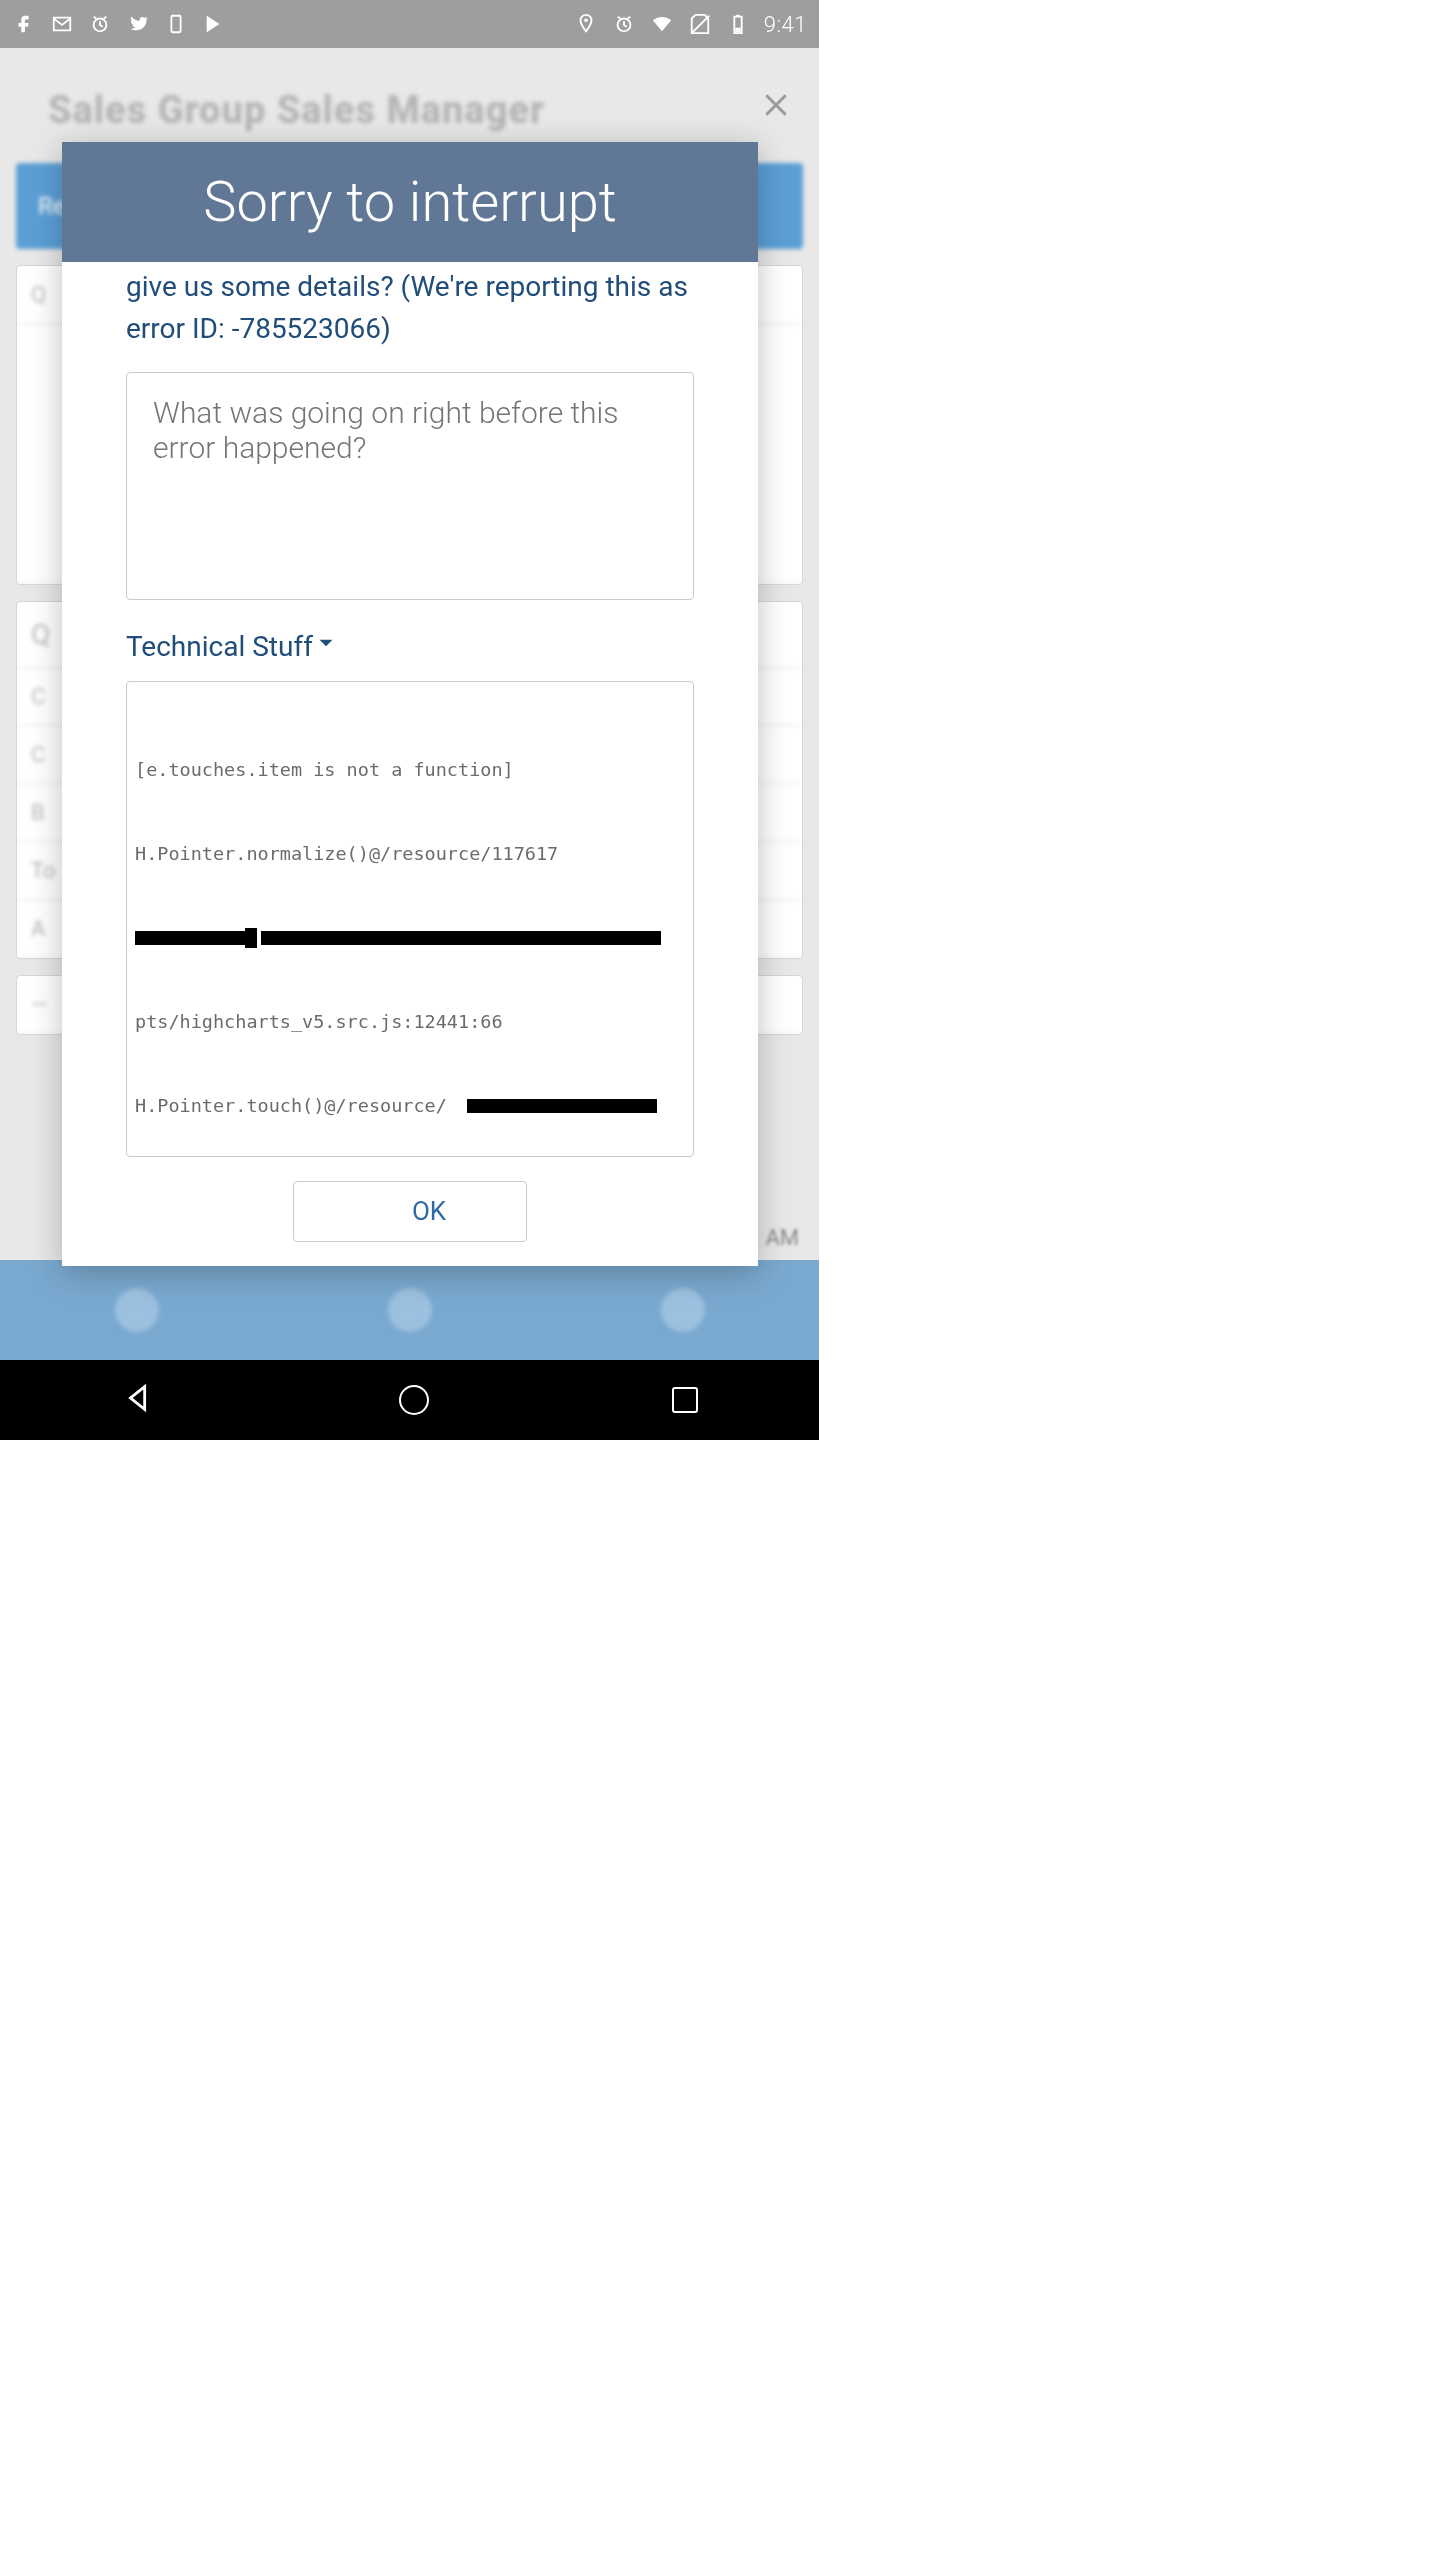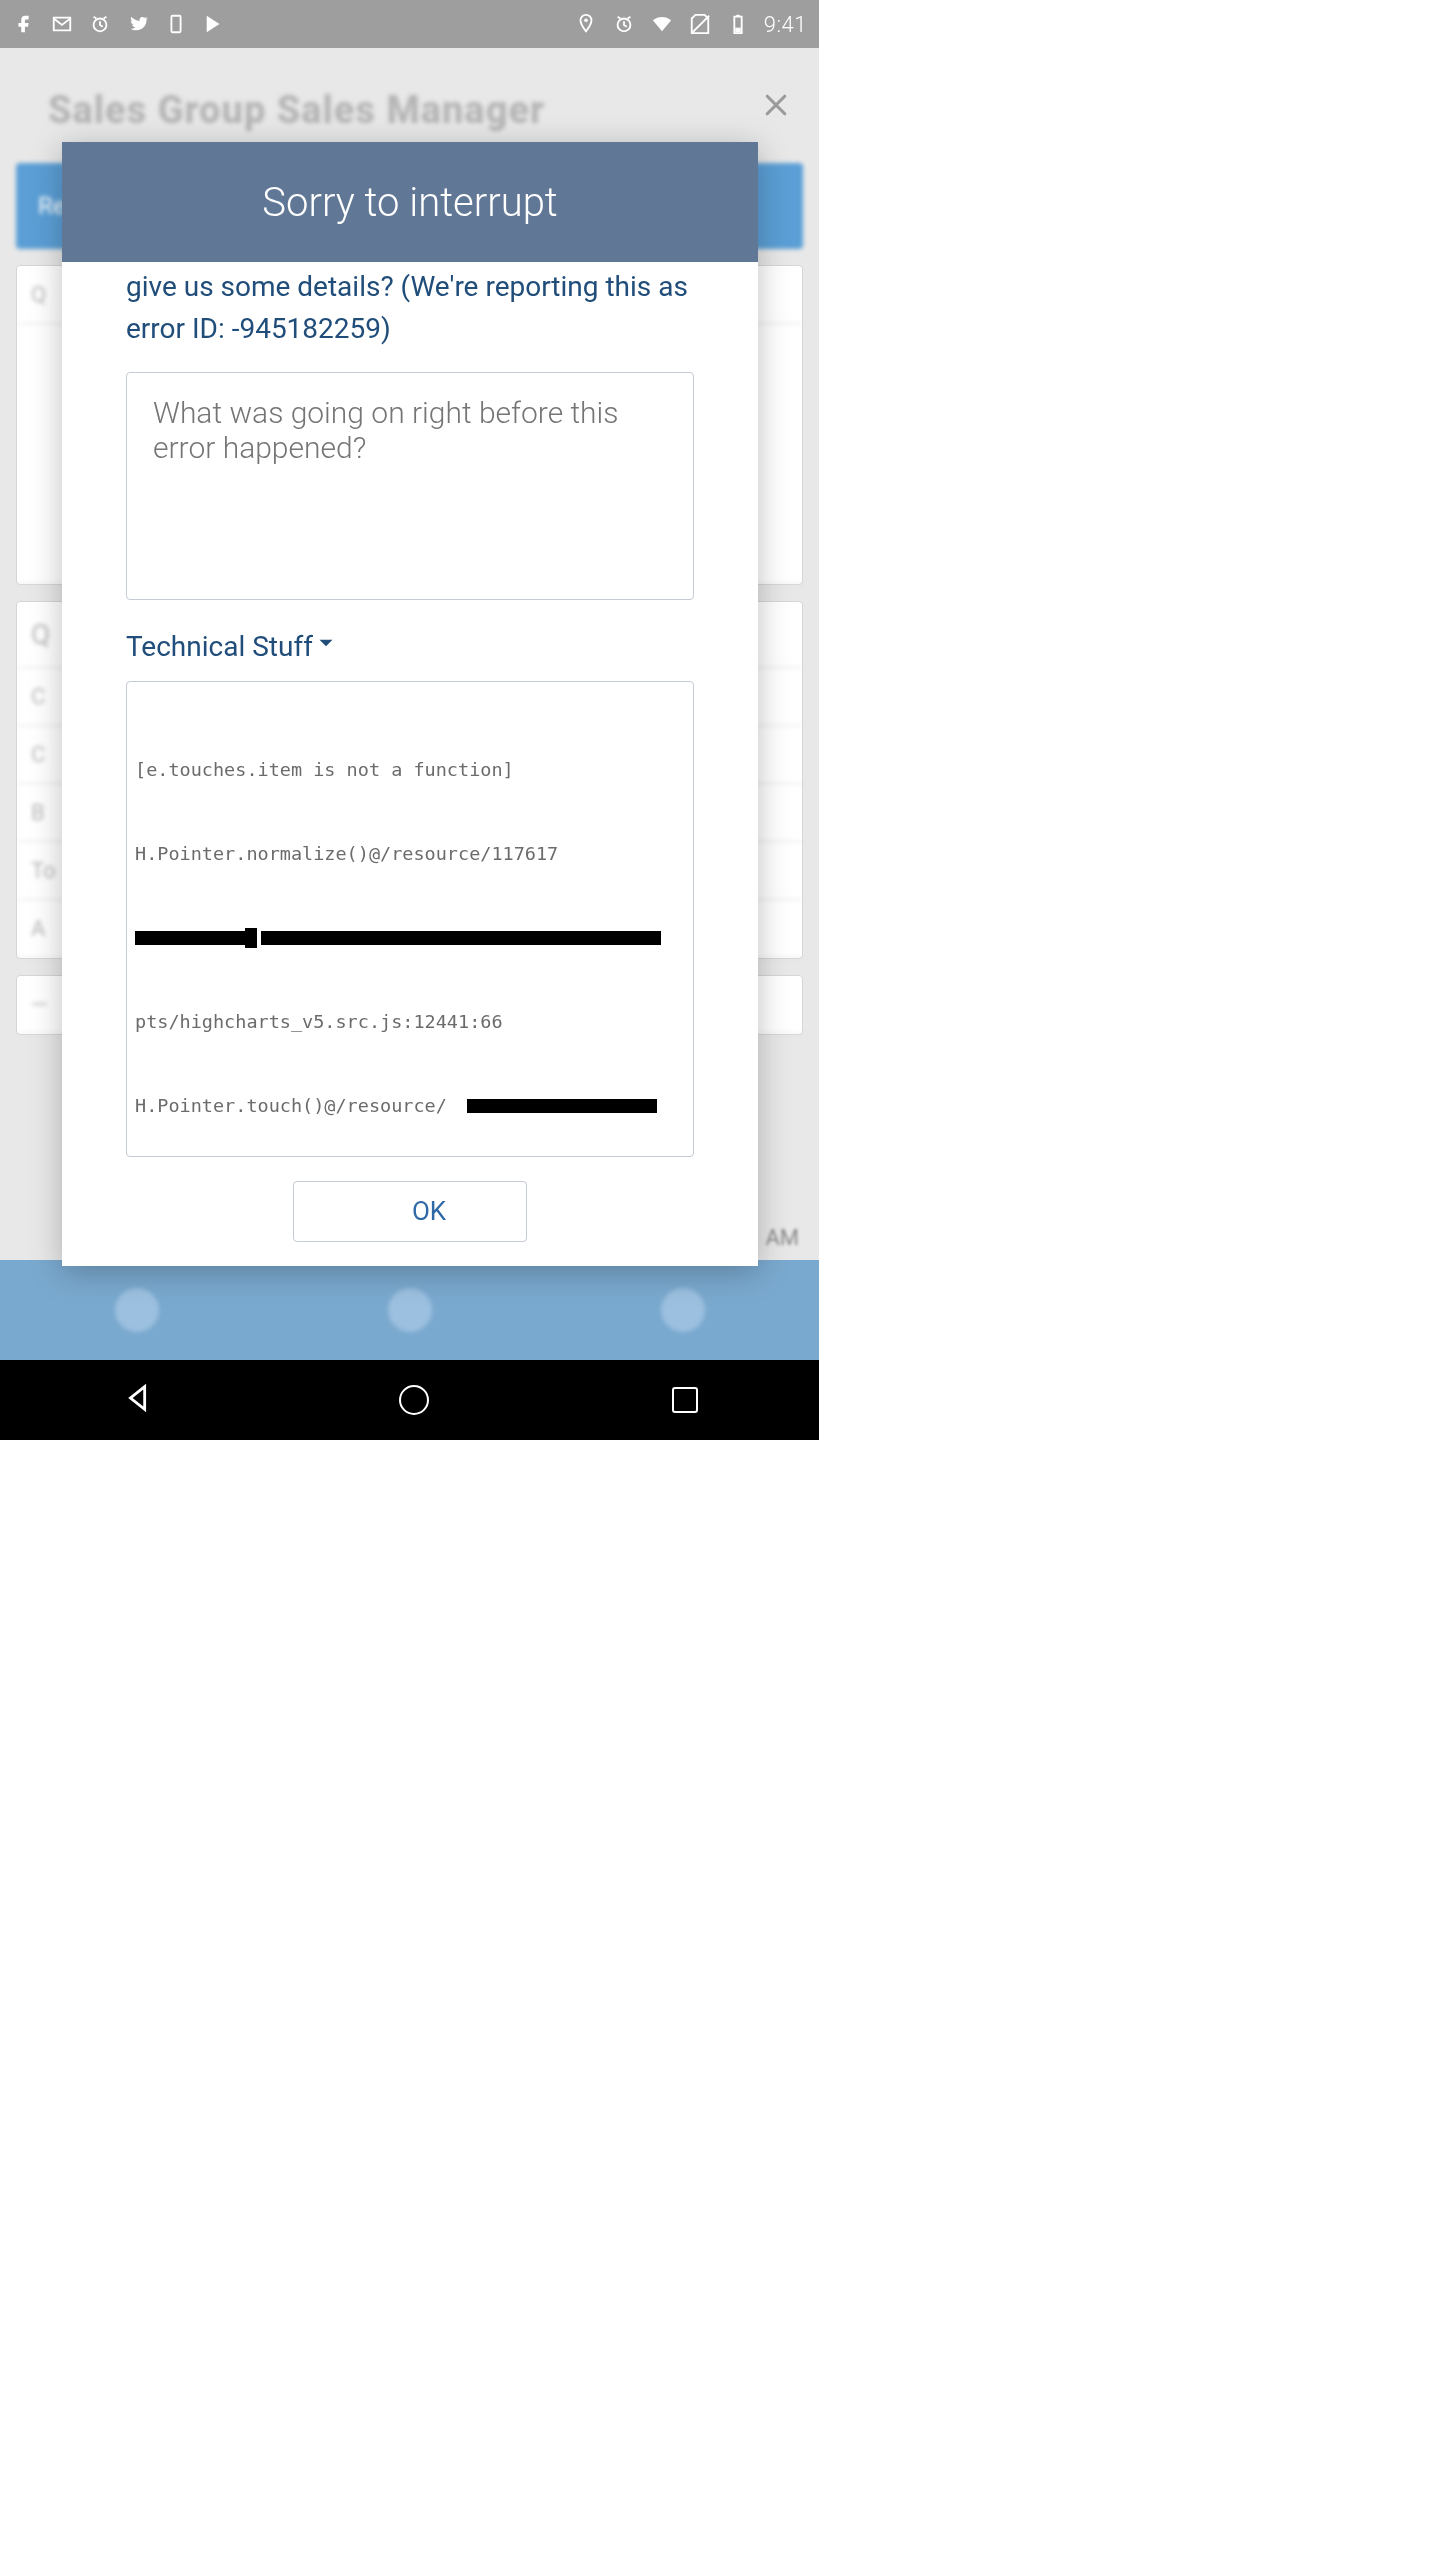--- a/index.html
+++ b/index.html
@@ -21,21 +21,21 @@
 .bp-banner { margin: 0 16px; height: 86px; background: #5b9fd6; border-radius: 4px; display: flex; align-items: center; padding: 0 22px; color: #fff; font-size: 24px; filter: blur(2px); }
 .bp-card { margin: 16px 16px 0; background: #fff; border: 1px solid #d6d6d6; border-radius: 4px; }
 .bp-row { height: 58px; border-bottom: 1px solid #e0e0e0; display: flex; align-items: center; padding: 0 14px; color: #b8b8b8; font-size: 22px; filter: blur(2px); }
 .bp-row.tall { height: 260px; }
 .bp-ts { position: absolute; right: 20px; bottom: 110px; color: #8a8a8a; font-size: 22px; filter: blur(1.5px); }
 .bp-bottom-bar { position: absolute; left:0; right:0; bottom: 0; height: 100px; background: #7aa9cf; display: flex; align-items: center; justify-content: space-around; }
 .bp-bottom-icon { width: 44px; height: 44px; background: #9cc0df; border-radius: 50%; filter: blur(2px); }
 
 
 .modal { position: absolute; top: 142px; left: 62px; width: 696px; height: 1124px; background: #fff; box-shadow: 0 6px 30px rgba(0,0,0,.25); display: flex; flex-direction: column; }
-.modal-header { height: 120px; background: #617796; color: #fff; display: flex; align-items: center; justify-content: center; font-size: 40px; font-weight: 300; }
+.modal-header { height: 120px; background: #617796; color: #fff; display: flex; align-items: center; justify-content: center; font-size: 56px; font-weight: 300; }
 .modal-body { flex: 1; padding: 0 64px 24px; overflow: hidden; display: flex; flex-direction: column; }
 .err-line { color: #204d7a; font-size: 28px; line-height: 1.5; margin-top: 4px; }
 .feedback-box { margin-top: 22px; height: 230px; border: 1px solid #c4cbd4; border-radius: 4px; padding: 22px 26px; font-size: 30px; font-weight: 300; color: #6d7f96; resize: none; outline: none; font-family: inherit; }
 .tech-label { margin-top: 30px; color: #204d7a; font-size: 28px; display: flex; align-items: center; gap: 0px; cursor: pointer; }
 .tech-label svg { width: 26px; height: 26px; fill: #204d7a; }
 .tech-box { margin-top: 18px; flex: 1; min-height: 476px; border: 1px solid #c4cbd4; border-radius: 4px; padding: 18px 8px; font-family: "Menlo","Consolas",monospace; font-size: 18.5px; line-height: 28px; color: #6b6b6b; white-space: pre; overflow: hidden; position: relative; }
 .tech-box .line { position: relative; height: 28px; }
 .redact { position: absolute; height: 14px; background: #000; top: 7px; }
 .ok-btn { margin: 24px auto 0; width: 234px; height: 62px; border: 1px solid #c4cbd4; border-radius: 4px; background: #fff; color: #2f69a8; font-size: 26px; display: flex; align-items: center; justify-content: center; cursor: pointer; padding-left: 38px; }
 
@@ -165,21 +165,21 @@
   <div class="bp-bottom-bar">
     <div class="bp-bottom-icon"></div>
     <div class="bp-bottom-icon"></div>
     <div class="bp-bottom-icon"></div>
   </div>
 </div>
 
 <div class="modal">
   <div class="modal-header">Sorry to interrupt</div>
   <div class="modal-body">
-    <div class="err-line">give us some details? (We're reporting this as error ID: -945182259)</div>
+    <div class="err-line">give us some details? (We're reporting this as error ID: -785523066)</div>
     <textarea class="feedback-box" placeholder="What was going on right before this error happened?" style=""></textarea>
     <div class="tech-label">
       <span>Technical Stuff</span>
       <span><svg viewBox="0 0 24 24">
             <path d="M6 9l6 6 6-6"></path>
           </svg></span>
     </div>
     <div class="tech-box">
       <div class="line"><span>[e.touches.item is not a function]</span></div>
       <div class="line"><span>H.Pointer.normalize()@/resource/117617</span></div>

